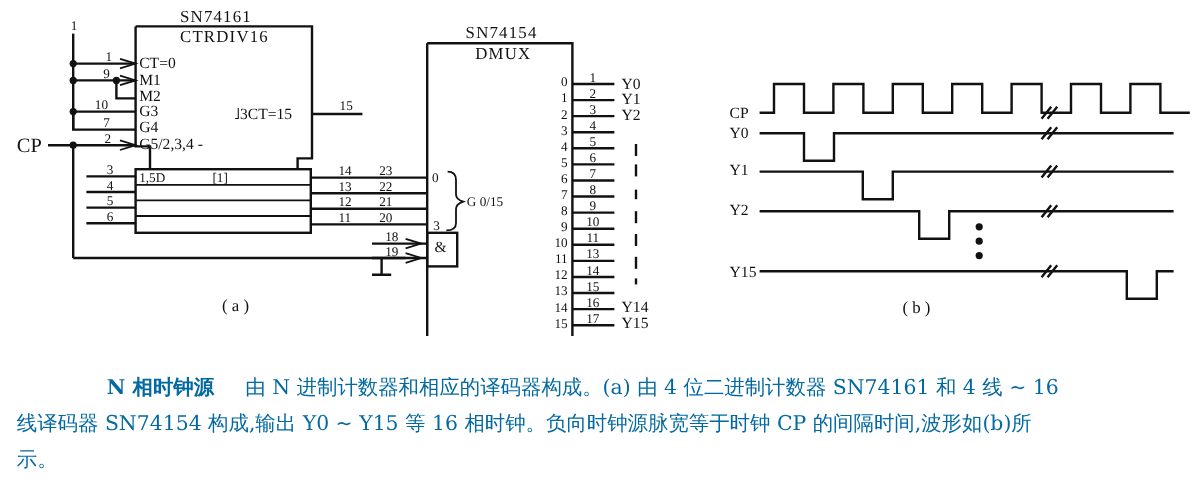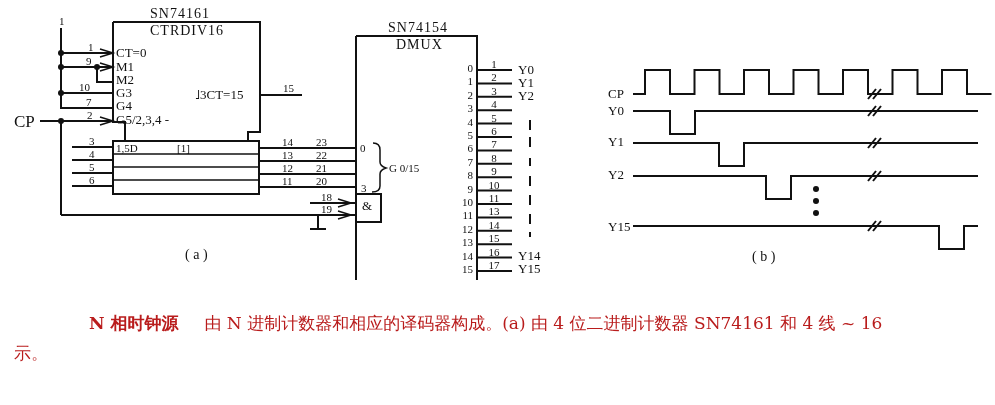--- a/index.html
+++ b/index.html
@@ -2,21 +2,21 @@
 <html><head>
 <meta charset="utf-8">
 <style>
   html, body { margin:0; padding:0; background:#ffffff; }
   body { width:995px; height:405px; position:relative; overflow:hidden; font-family:"DejaVu Serif", "Liberation Serif", serif; color:#111; }
   #diagram { position:absolute; left:0; top:0; }
   svg text { font-family:"Liberation Serif", "DejaVu Serif", serif; fill:#111; }
   .lbl { font-size:13px; }
   .pin { font-size:11px; }
   .ttl { font-size:14px; letter-spacing:1px; }
-  #caption { position:absolute; left:14px; top:308px; width:975px; font-size:17px; line-height:30px; font-family:"DejaVu Serif", "Liberation Serif", serif; color:#b91c1c; }
+  #caption { position:absolute; left:14px; top:308px; width:975px; font-size:17px; line-height:30px; font-family:"DejaVu Serif", "Liberation Serif", serif; color:#0369a1; }
   #caption .indent { display:inline-block; width:75px; }
   #caption .bold { font-weight:bold; }
   #caption .gap { display:inline-block; width:26px; }
 </style>
 </head>
 <body>
 
 <svg id="diagram" width="995" height="300" viewBox="0 0 995 300">
   <g stroke="#111" stroke-width="2" fill="none">
 
@@ -221,14 +221,15 @@
 
   <text class="lbl" x="608" y="98">CP</text>
   <text class="lbl" x="608" y="115">Y0</text>
   <text class="lbl" x="608" y="146">Y1</text>
   <text class="lbl" x="608" y="179">Y2</text>
   <text class="lbl" x="608" y="231">Y15</text>
 </svg>
 
 <div id="caption">
   <div><span class="indent"></span><span class="bold">N 相时钟源</span><span class="gap"></span><span>由 N 进制计数器和相应的译码器构成。(a) 由 4 位二进制计数器 SN74161 和 4 线 ~ 16</span></div>
+  <div>线译码器 SN74154 构成,输出 Y0 ~ Y15 等 16 相时钟。负向时钟源脉宽等于时钟 CP 的间隔时间,波形如(b)所</div>
   <div>示。</div>
 </div>
 
 </body></html>

